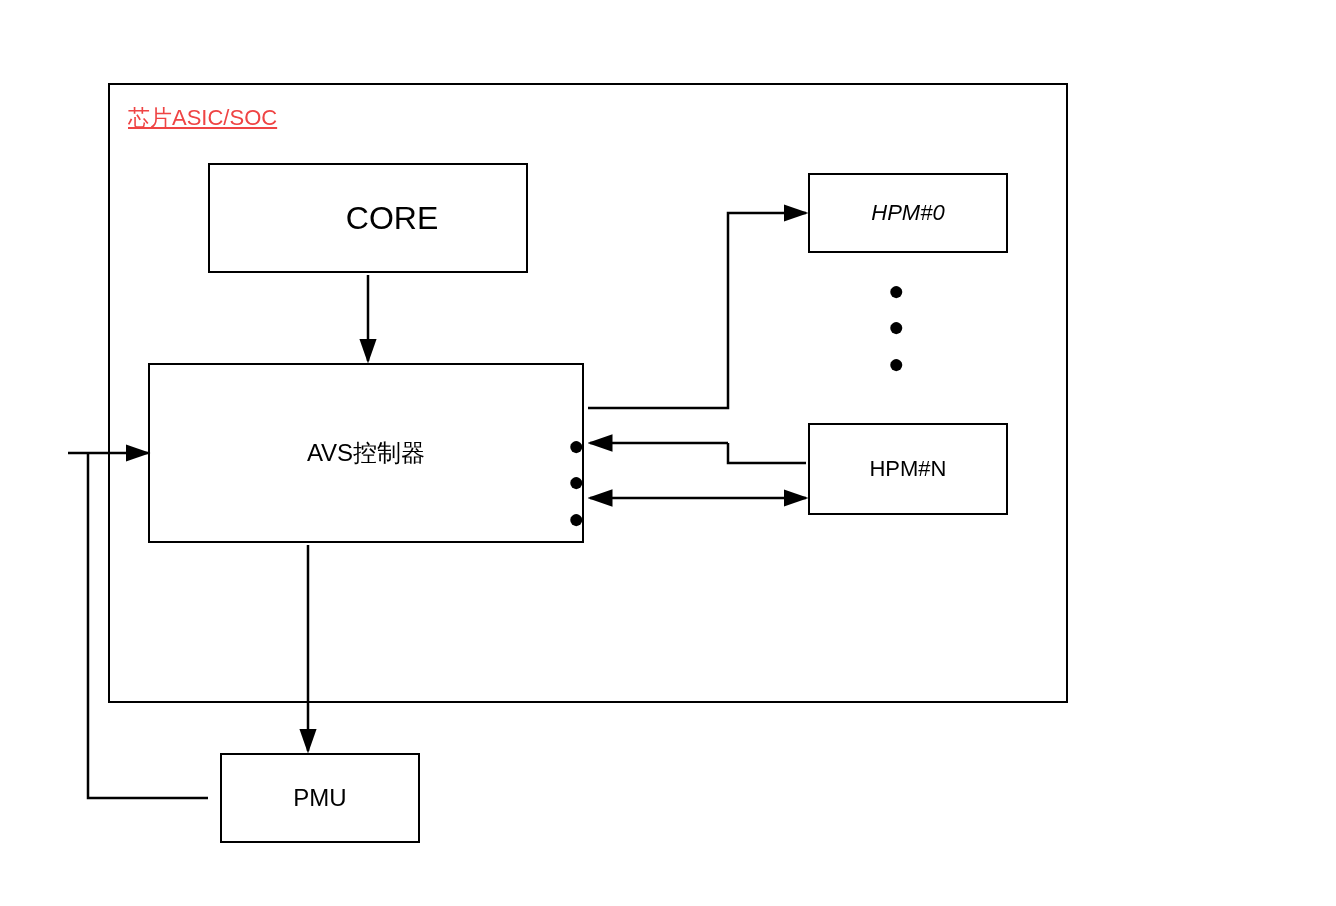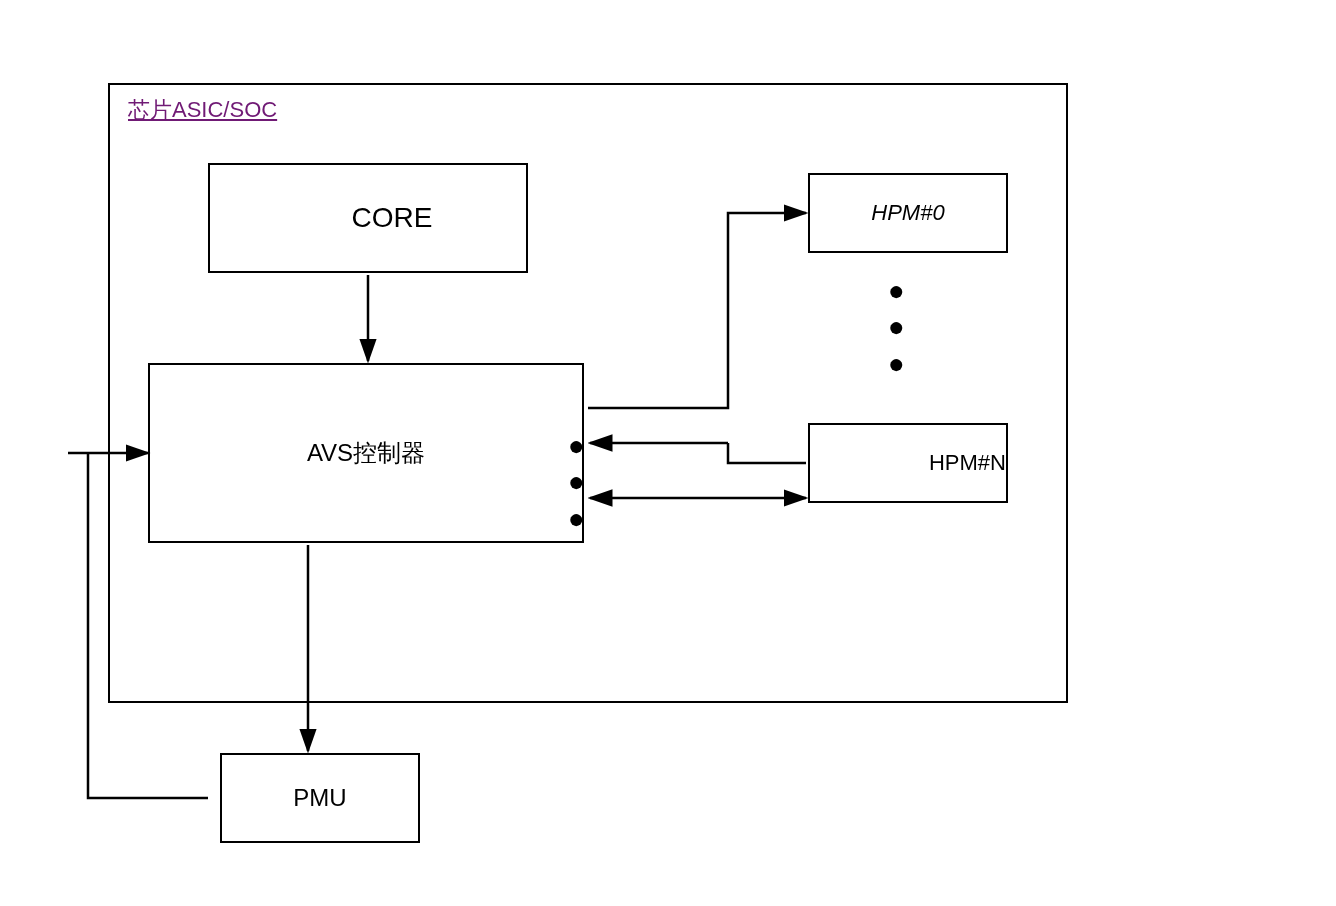--- a/index.html
+++ b/index.html
@@ -22,40 +22,40 @@
       position: absolute;
       top: 40px;
       left: 40px;
       width: 960px;
       height: 620px;
       border: 2px solid #000;
       background: #fff;
     }
     .chip-label {
       position: absolute;
-      top: 52px;
+      top: 60px;
       left: 60px;
       font-size: 22px;
       text-decoration: underline;
       font-family: Arial, sans-serif;
-      color: #701a75;
+      color: #ef4444;
     }
     
     .box-core {
       position: absolute;
       top: 120px;
       left: 140px;
       width: 320px;
       height: 110px;
       border: 2px solid #000;
       background: #fff;
       display: flex;
       align-items: center;
       justify-content: center;
-      font-size: 28px;
+      font-size: 32px;
       font-family: Arial, sans-serif;
       padding-left: 48px;
     }
     
     .box-avs {
       position: absolute;
       top: 320px;
       left: 80px;
       width: 436px;
       height: 180px;
@@ -82,26 +82,26 @@
       font-size: 22px;
       font-family: Arial, sans-serif;
       font-style: italic;
     }
     
     .box-hpmn {
       position: absolute;
       top: 380px;
       left: 740px;
       width: 200px;
-      height: 80px;
-      border: 2px solid #000;
-      background: #fff;
-      display: flex;
-      align-items: center;
-      justify-content: flex-end;
+      height: 92px;
+      border: 2px solid #000;
+      background: #fff;
+      display: flex;
+      align-items: center;
+      justify-content: center;
       font-size: 22px;
       font-family: Arial, sans-serif;
     }
     
     .box-pmu {
       position: absolute;
       top: 710px;
       left: 140px;
       width: 200px;
       height: 90px;

